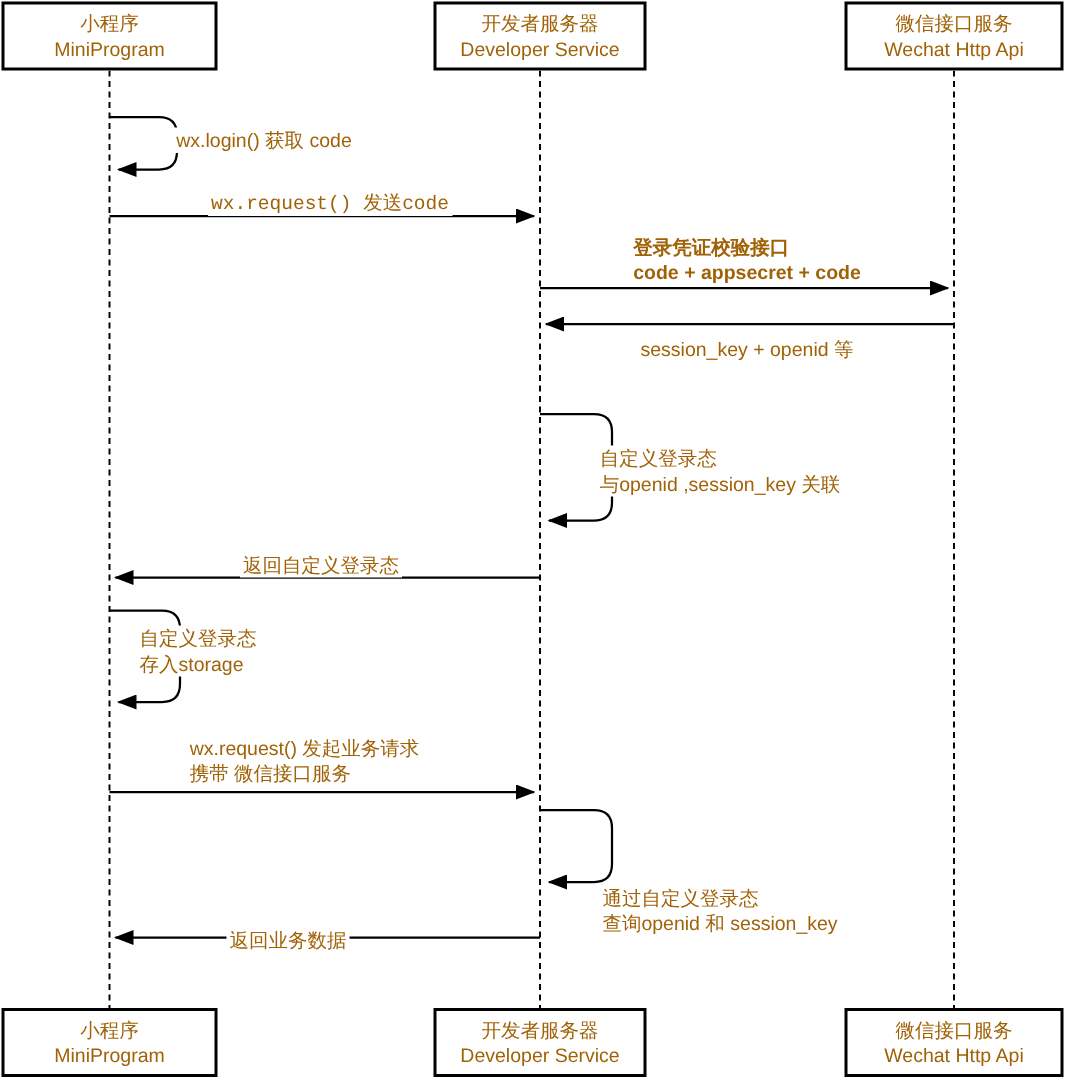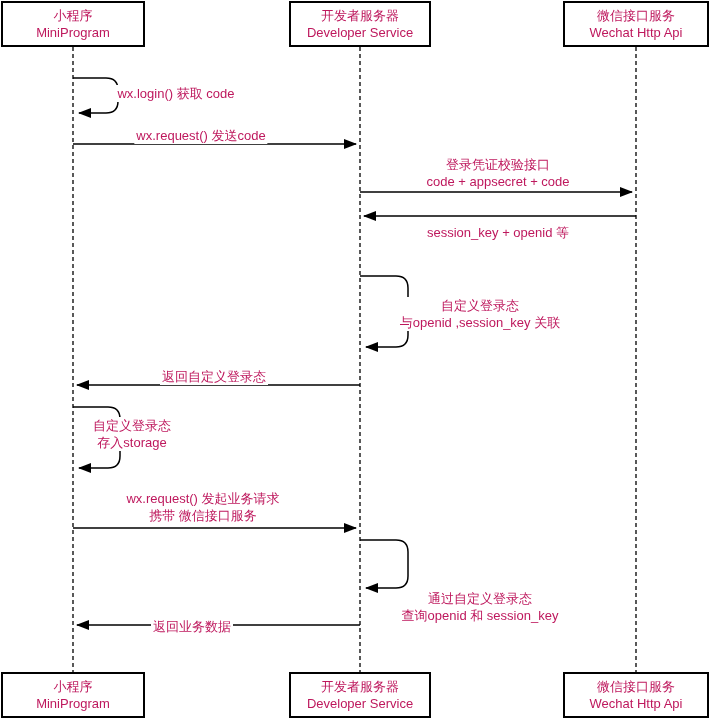--- a/index.html
+++ b/index.html
@@ -2,21 +2,21 @@
 <html><head>
 <meta charset="utf-8">
 <style>
   html, body { margin: 0; padding: 0; background: #ffffff; }
   .stage {
     position: relative;
     width: 710px;
     height: 720px;
     background: #ffffff;
     font-family: "Liberation Sans", sans-serif;
-    color: #be185d;
+    color: #a16207;
     overflow: hidden;
   }
   .stage svg { position: absolute; left: 0; top: 0; }
   .life   { stroke: #000; stroke-width: 1.3; stroke-dasharray: 4 3; fill: none; }
   .arrow  { stroke: #000; stroke-width: 1.5; fill: none; }
   .pbox {
     position: absolute;
     box-sizing: border-box;
     border: 2px solid #000000;
     background: #ffffff;
@@ -27,21 +27,20 @@
     font-size: 13px;
     line-height: 17px;
     text-align: center;
     white-space: nowrap;
   }
   .msg {
     position: absolute;
     transform: translateX(-50%);
     font-size: 13px;
     line-height: 17px;
-    text-align: center;
     background: #ffffff;
     white-space: nowrap;
     padding: 0 2px;
   }
 </style>
 </head>
 <body>
 
 <div class="stage">
 
@@ -92,25 +91,25 @@
   </div>
   <div class="pbox" style="left:563px; top:672px; width:146px; height:46px;">
     <div>微信接口服务</div>
     <div>Wechat Http Api</div>
   </div>
 
   <div class="msg" style="left:176px; top:85px;">
     <div>wx.login() 获取 code</div>
   </div>
 
-  <div class="msg" style="left:201px; top:127px;">
+  <div class="msg" style="left:220px; top:127px;font-family:Liberation Mono, monospace;">
     <div>wx.request() 发送code</div>
   </div>
 
-  <div class="msg" style="left:498px; top:156px;">
+  <div class="msg" style="left:498px; top:156px;font-weight:bold;">
     <div>登录凭证校验接口</div>
     <div>code + appsecret + code</div>
   </div>
 
   <div class="msg" style="left:498px; top:224px;">
     <div>session_key + openid 等</div>
   </div>
 
   <div class="msg" style="left:480px; top:297px;">
     <div>自定义登录态</div>

